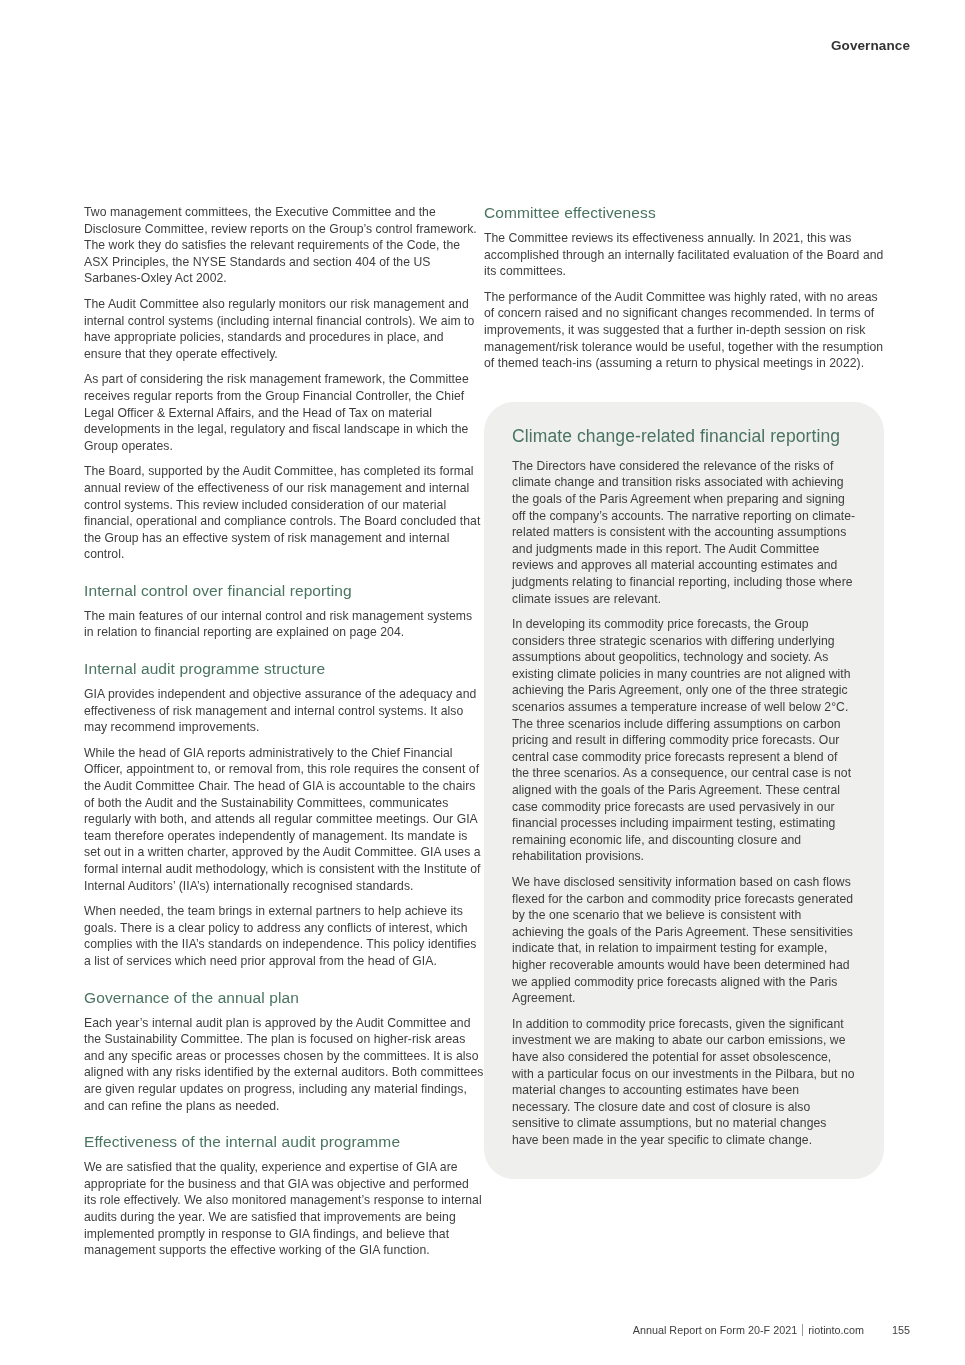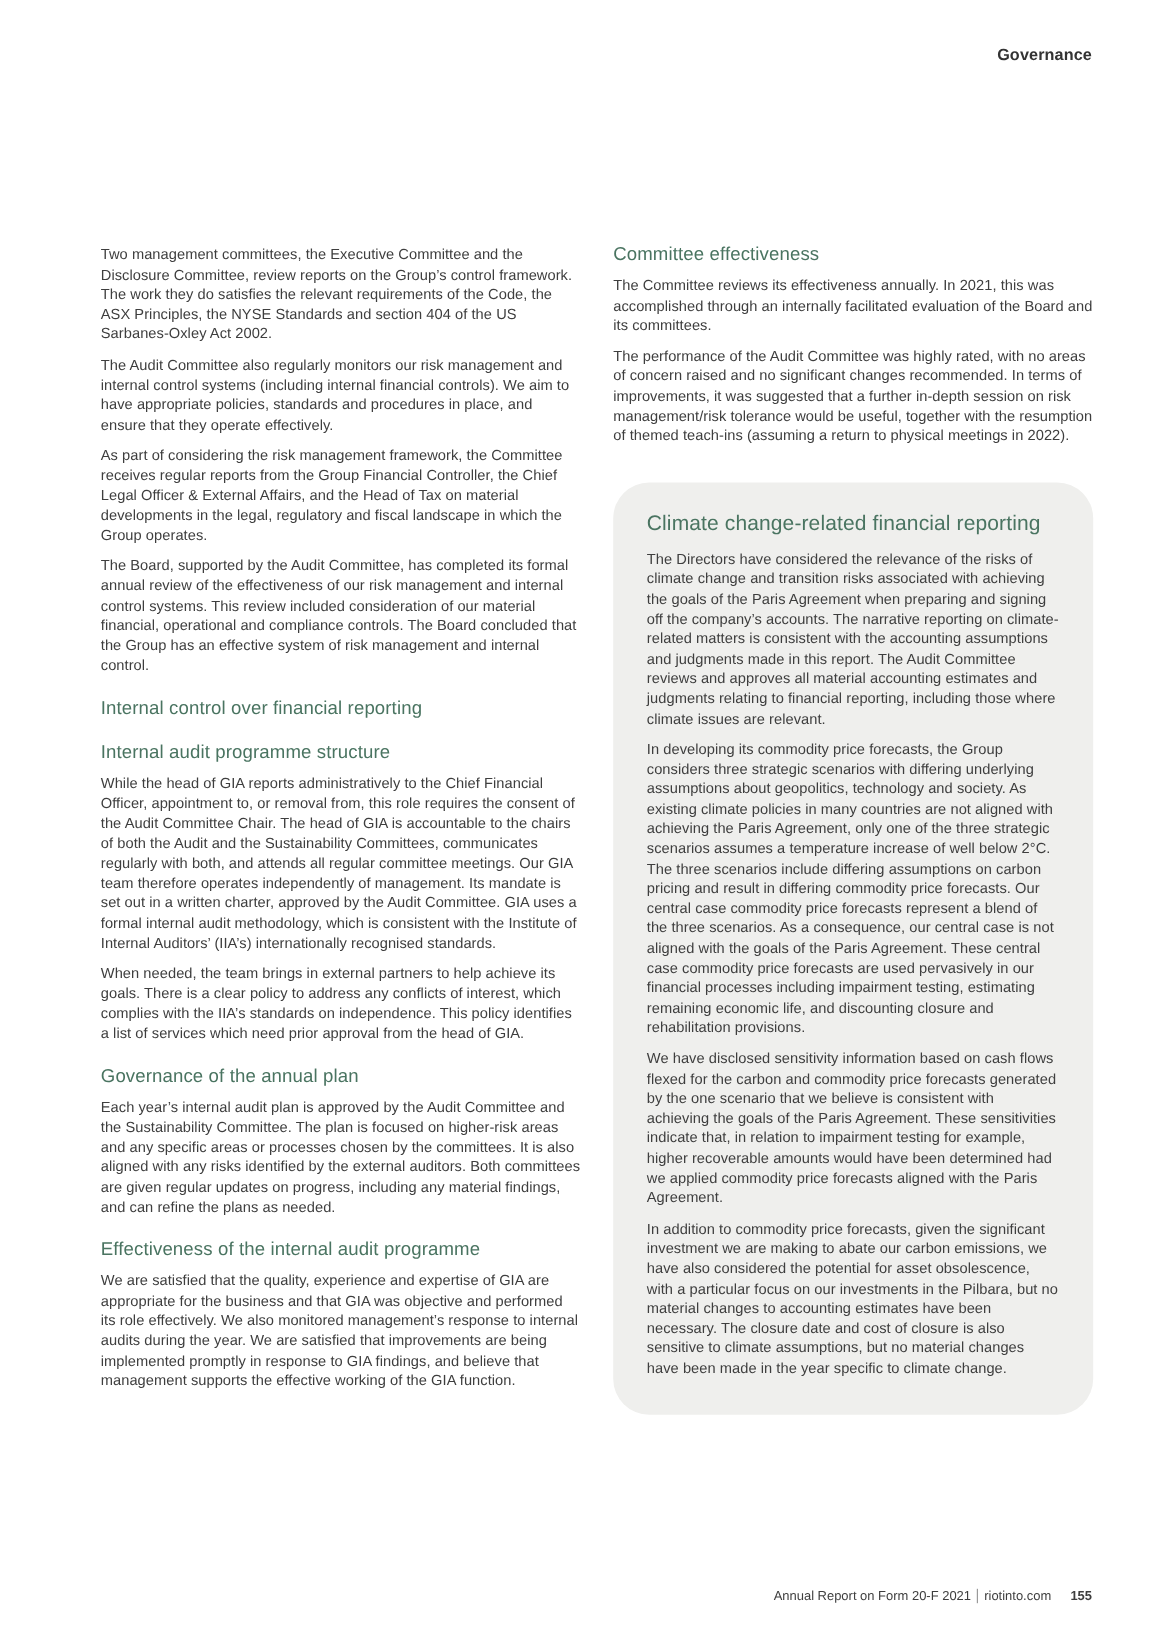--- a/index.html
+++ b/index.html
@@ -23,21 +23,20 @@
     color: #333333;
     letter-spacing: 0.1px;
   }
 
   .columns {
     position: absolute;
     top: 204px;
     left: 84px;
     width: 827px;
     display: flex;
-    gap: 27px;
   }
   .col { width: 400px; }
 
   p.body {
     font-size: 12.2px;
     line-height: 16.6px;
     color: #3e3e3e;
     margin-bottom: 9px;
     letter-spacing: 0.05px;
   }
@@ -75,40 +74,42 @@
     font-size: 10.8px;
     color: #3e3e3e;
   }
   .footer .sep {
     display: inline-block;
     width: 1px;
     height: 12px;
     background: #9a9a9a;
     margin: 0 5px;
   }
-  .footer .page-num { margin-left: 16px; font-weight: 700; }
+  .footer .page-num { margin-left: 28px; font-weight: 400; }
 </style>
 </head>
 <body>
 
 <div class="page">
 
   <div class="gov-label">Governance</div>
 
   <div class="columns">
 
     <div class="col">
       <p class="body">Two management committees, the Executive Committee and the Disclosure Committee, review reports on the Group’s control framework. The work they do satisfies the relevant requirements of the Code, the ASX Principles, the NYSE Standards and section 404 of the US Sarbanes-Oxley Act 2002.</p>
       <p class="body">The Audit Committee also regularly monitors our risk management and internal control systems (including internal financial controls). We aim to have appropriate policies, standards and procedures in place, and ensure that they operate effectively.</p>
       <p class="body">As part of considering the risk management framework, the Committee receives regular reports from the Group Financial Controller, the Chief Legal Officer &amp; External Affairs, and the Head of Tax on material developments in the legal, regulatory and fiscal landscape in which the Group operates.</p>
       <p class="body">The Board, supported by the Audit Committee, has completed its formal annual review of the effectiveness of our risk management and internal control systems. This review included consideration of our material financial, operational and compliance controls. The Board concluded that the Group has an effective system of risk management and internal control.</p>
 
       <h2 class="section-heading">Internal control over financial reporting</h2>
+      <p class="body">The main features of our internal control and risk management systems in relation to financial reporting are explained on page 204.</p>
 
       <h2 class="section-heading">Internal audit programme structure</h2>
+      <p class="body">GIA provides independent and objective assurance of the adequacy and effectiveness of risk management and internal control systems. It also may recommend improvements.</p>
       <p class="body">While the head of GIA reports administratively to the Chief Financial Officer, appointment to, or removal from, this role requires the consent of the Audit Committee Chair. The head of GIA is accountable to the chairs of both the Audit and the Sustainability Committees, communicates regularly with both, and attends all regular committee meetings. Our GIA team therefore operates independently of management. Its mandate is set out in a written charter, approved by the Audit Committee. GIA uses a formal internal audit methodology, which is consistent with the Institute of Internal Auditors’ (IIA’s) internationally recognised standards.</p>
       <p class="body">When needed, the team brings in external partners to help achieve its goals. There is a clear policy to address any conflicts of interest, which complies with the IIA’s standards on independence. This policy identifies a list of services which need prior approval from the head of GIA.</p>
 
       <h2 class="section-heading">Governance of the annual plan</h2>
       <p class="body">Each year’s internal audit plan is approved by the Audit Committee and the Sustainability Committee. The plan is focused on higher-risk areas and any specific areas or processes chosen by the committees. It is also aligned with any risks identified by the external auditors. Both committees are given regular updates on progress, including any material findings, and can refine the plans as needed.</p>
 
       <h2 class="section-heading">Effectiveness of the internal audit programme</h2>
       <p class="body">We are satisfied that the quality, experience and expertise of GIA are appropriate for the business and that GIA was objective and performed its role effectively. We also monitored management’s response to internal audits during the year. We are satisfied that improvements are being implemented promptly in response to GIA findings, and believe that management supports the effective working of the GIA function.</p>
     </div>
 

